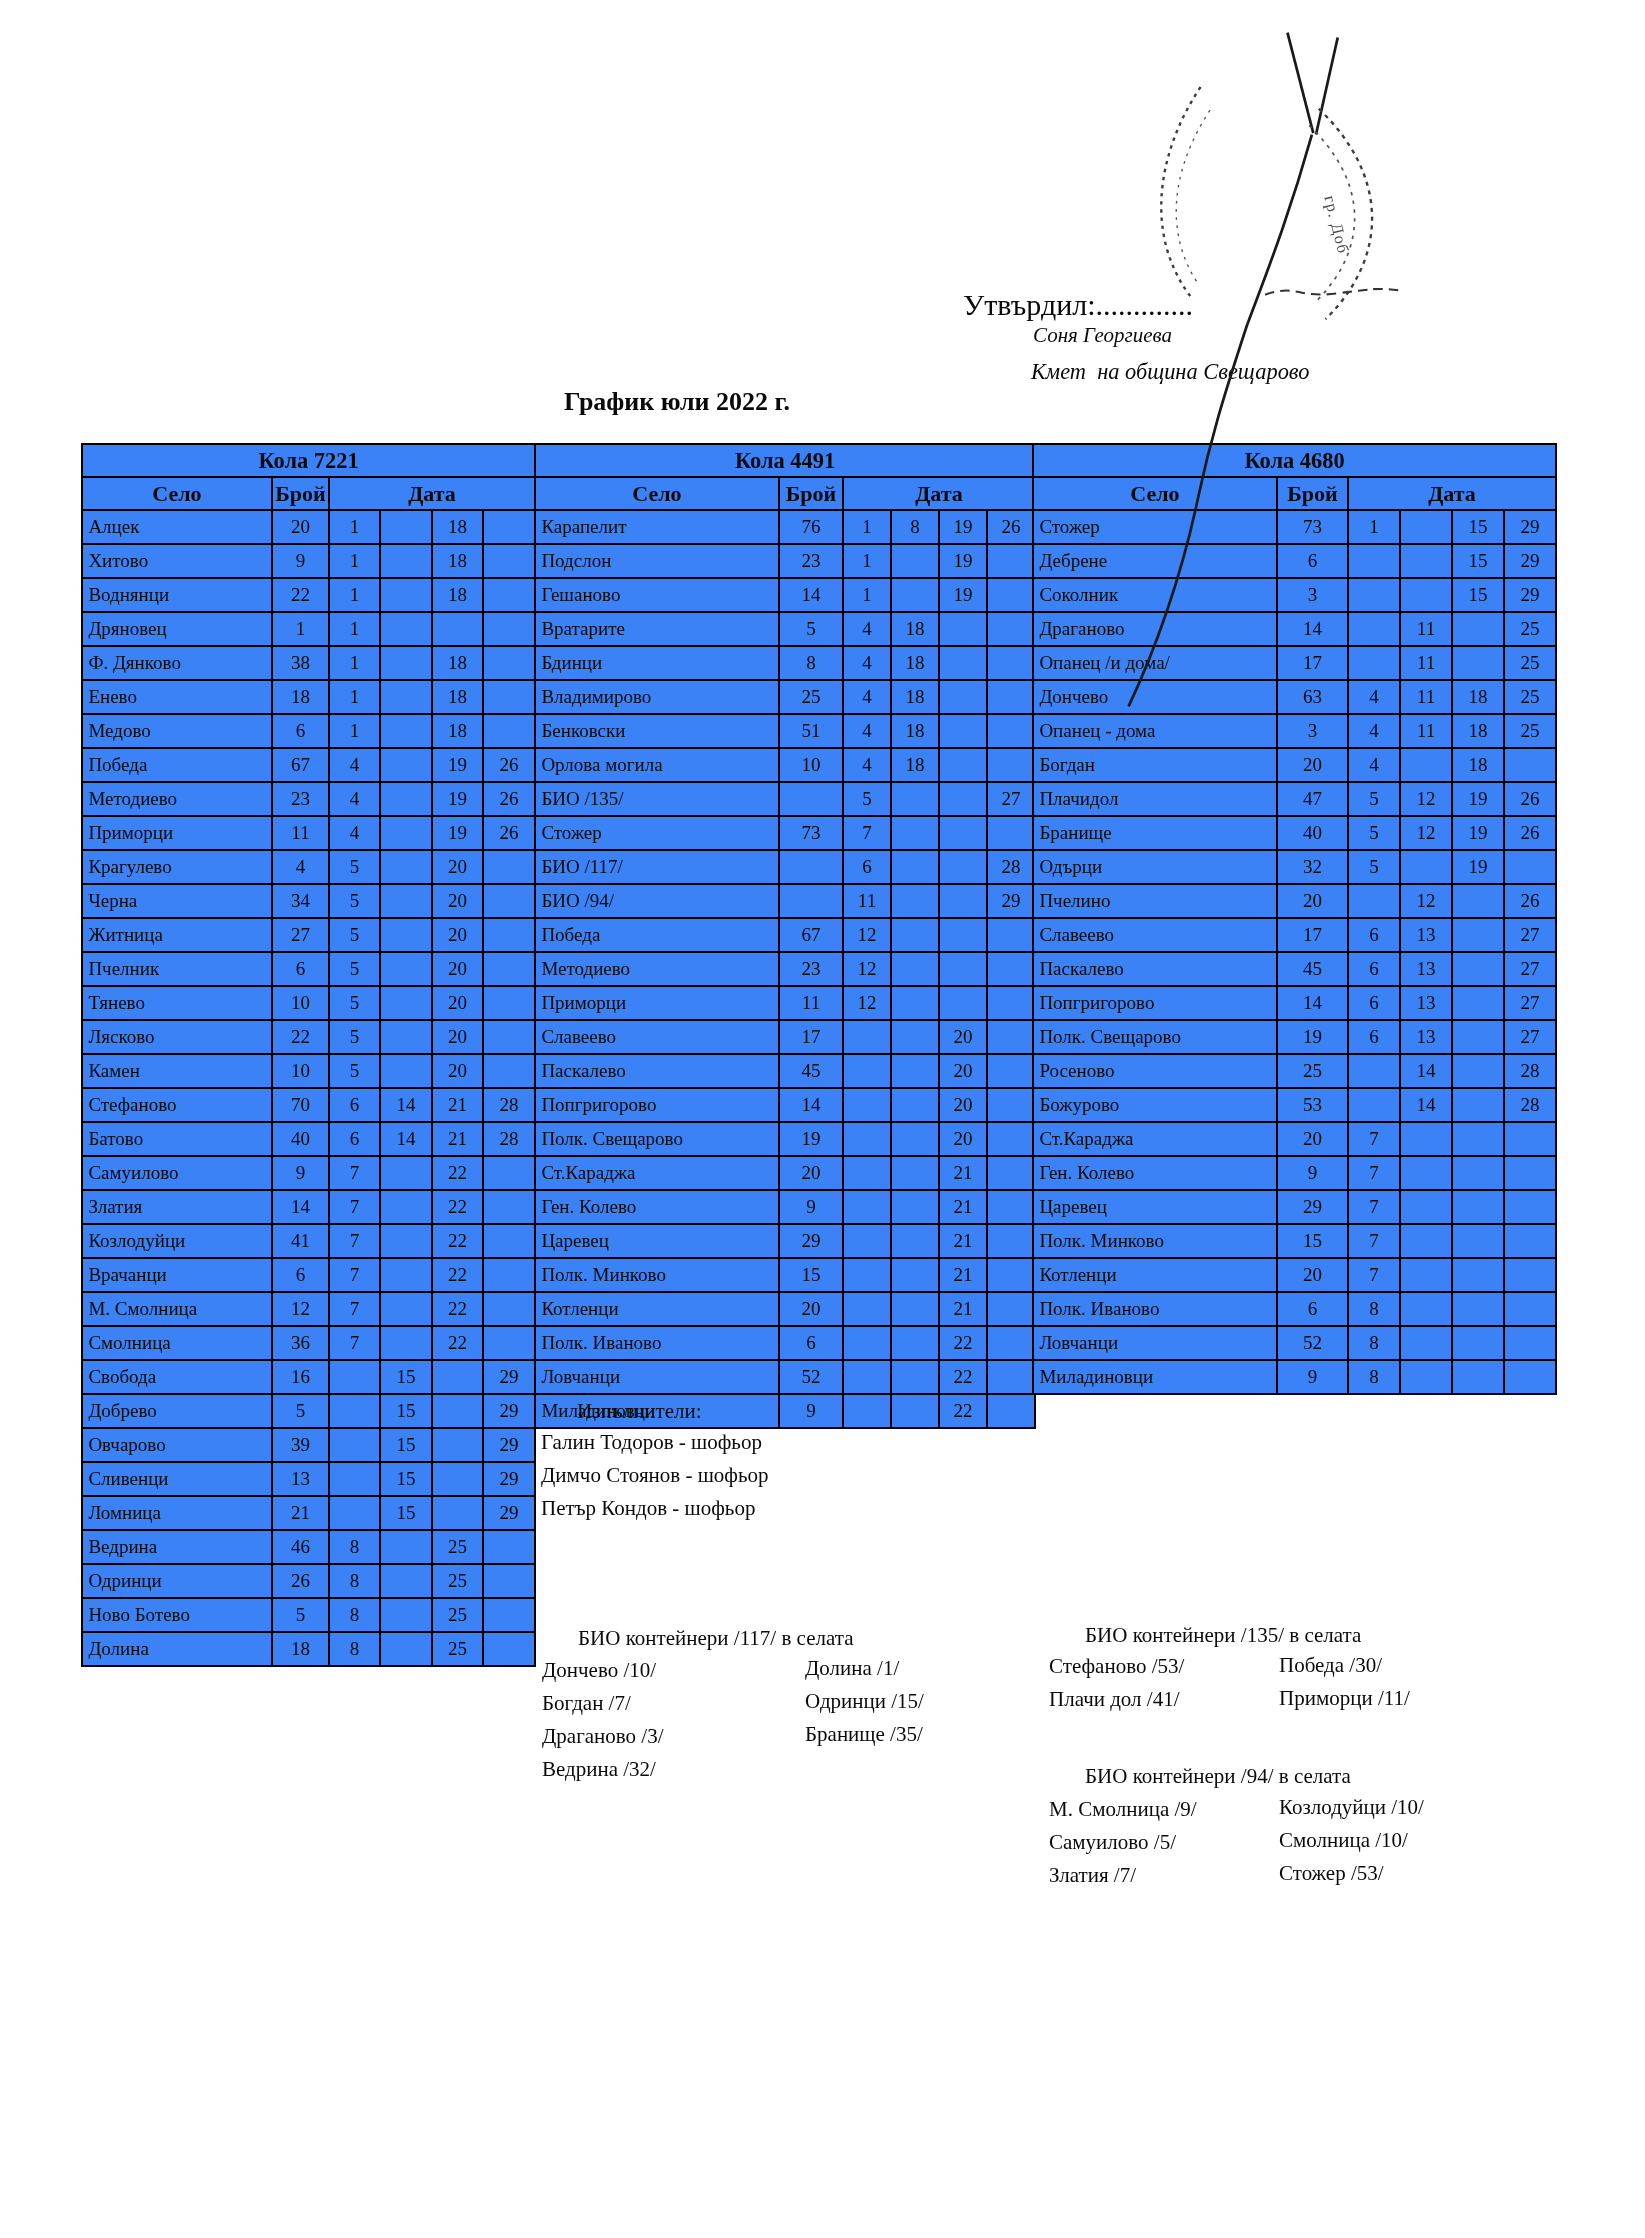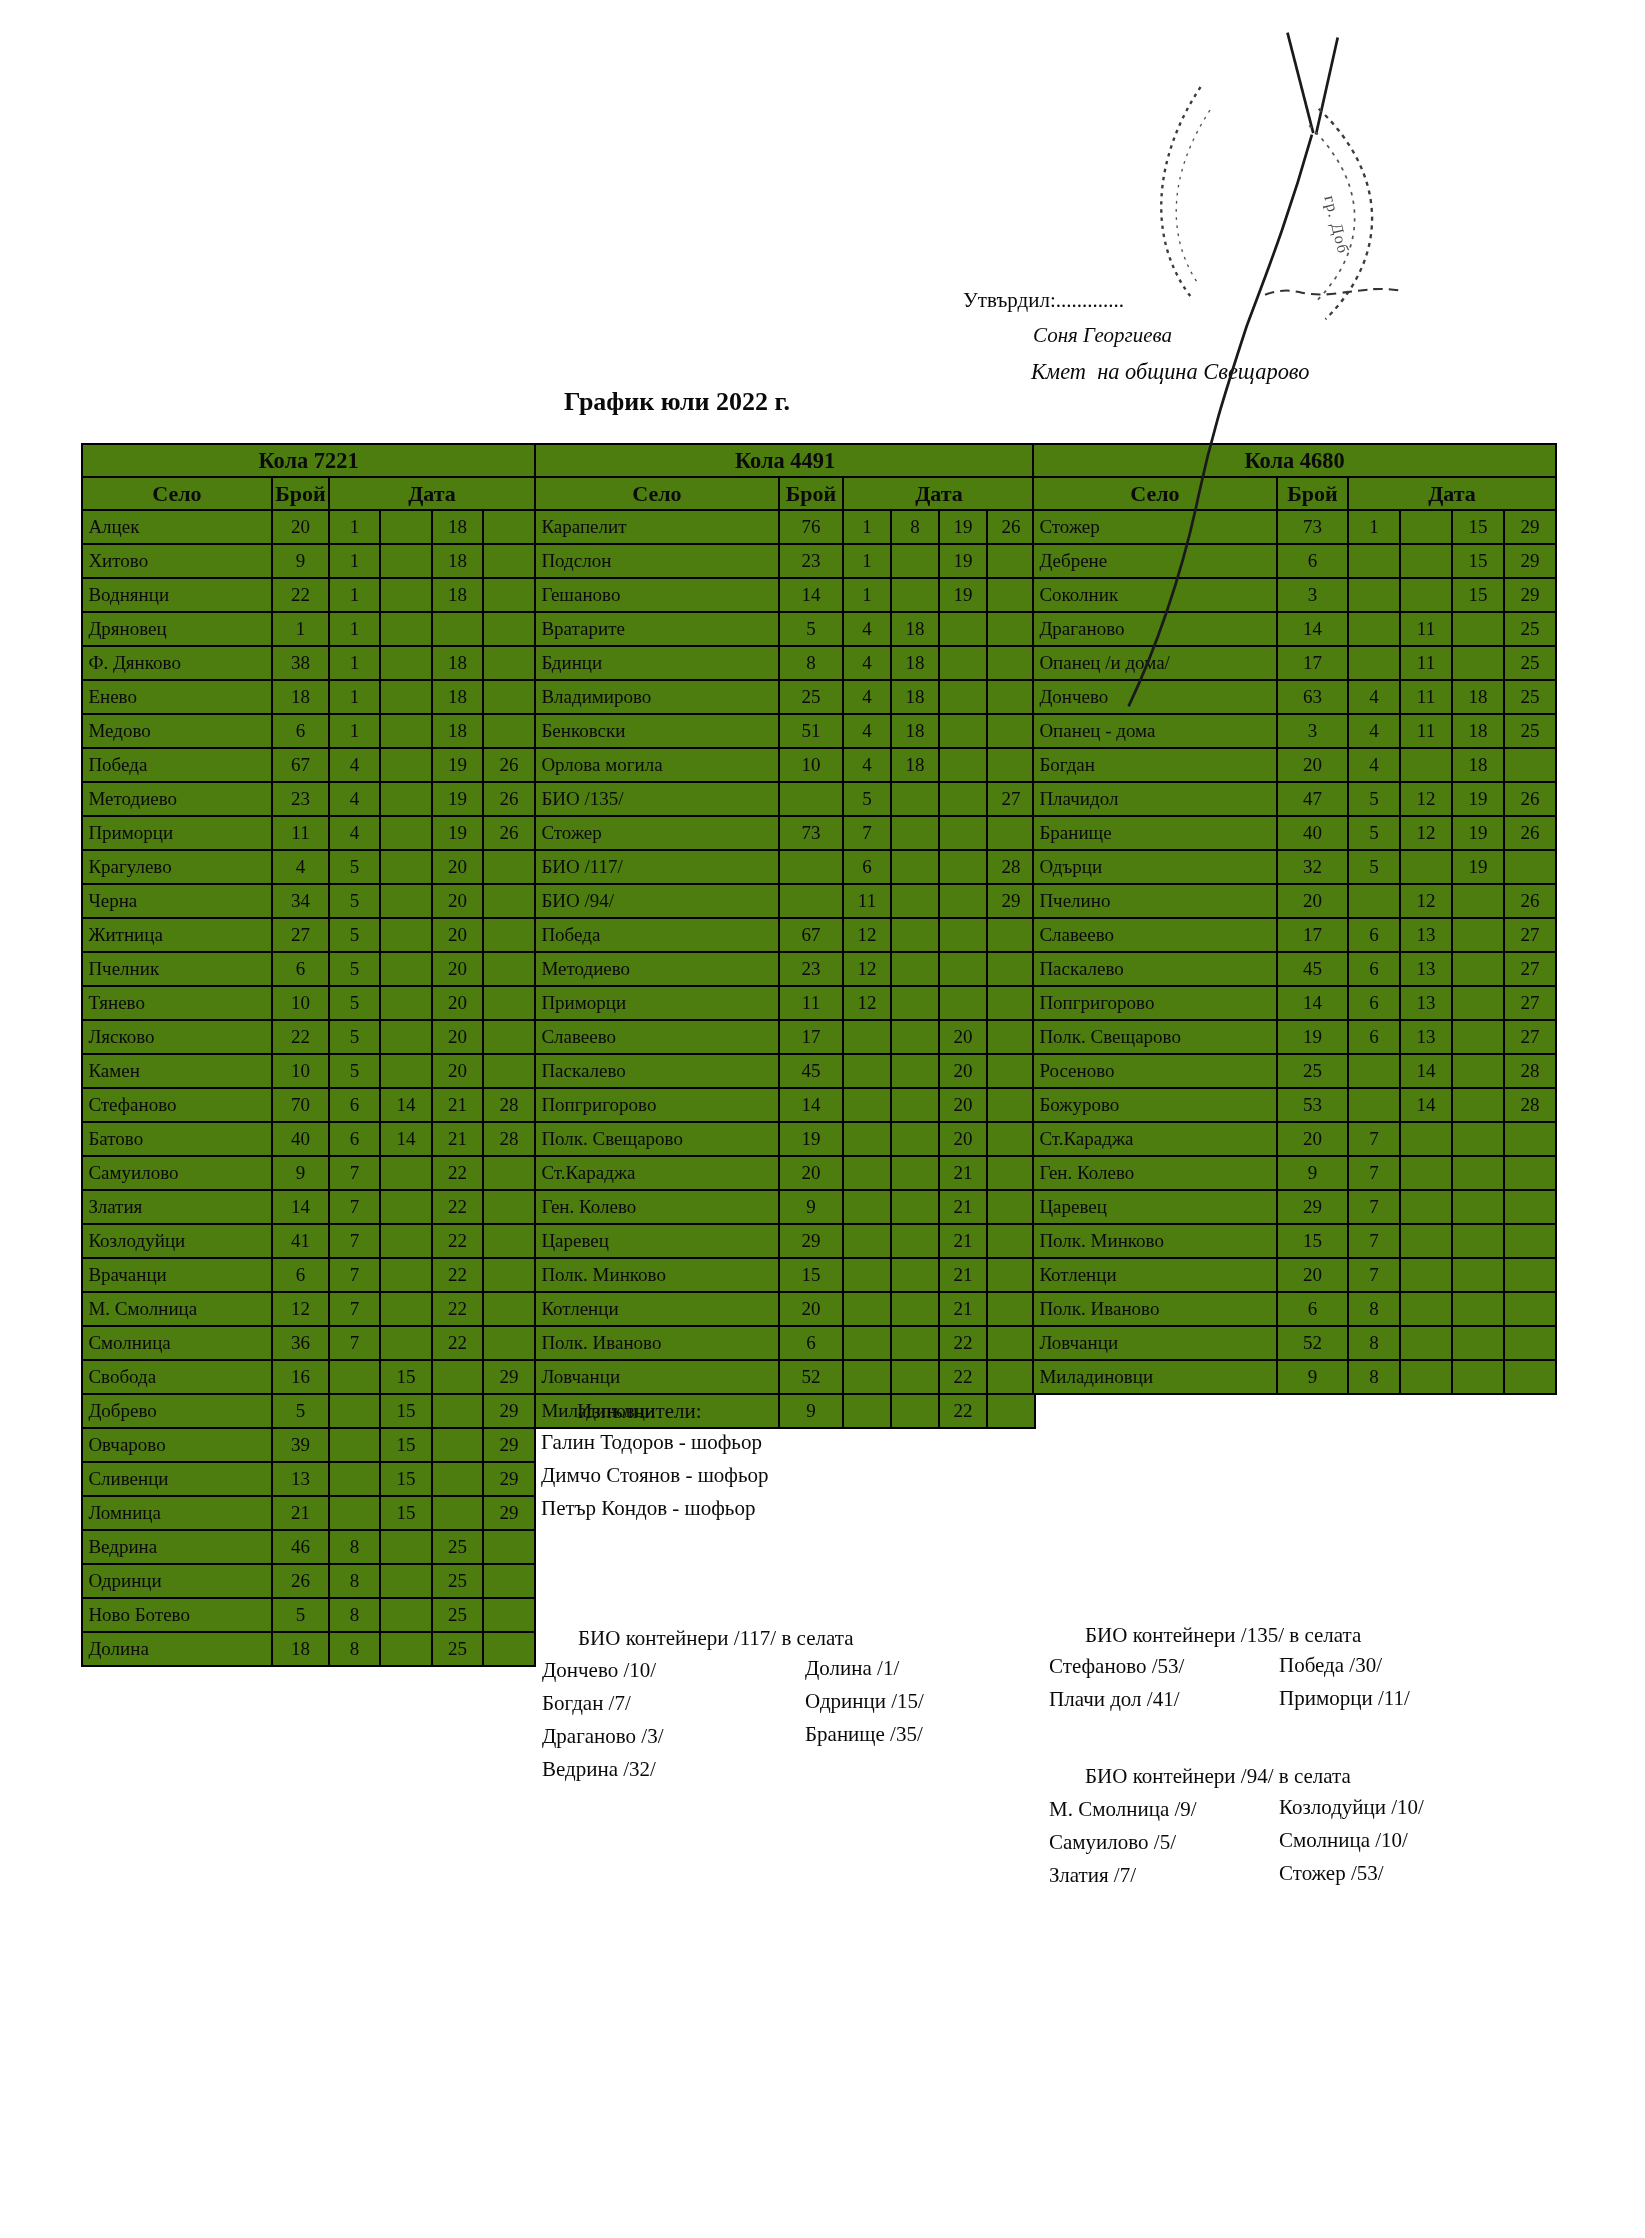--- a/index.html
+++ b/index.html
@@ -1,25 +1,25 @@
 <!DOCTYPE html>
 <html style="font-size:11px"><head>
 <meta charset="utf-8">
 <style>
   html,body{margin:0;padding:0;background:#e8e8e8;}
   #page{position:relative;width:1646px;height:2239px;background:#ffffff;
         font-family:"Liberation Serif","DejaVu Serif",serif;color:#0a0a0a;overflow:hidden;}
   .abs{position:absolute;}
   .pre{white-space:pre;}
-  .approval-label{font-size:21px;}
+  .approval-label{font-size:30px;}
   .approval-name{font-size:21px;font-style:italic;}
   .approval-role{font-size:22.4px;font-style:italic;}
   .doc-title{font-size:26px;font-weight:bold;}
 
-  table.t{position:absolute;top:443px;border-collapse:collapse;table-layout:fixed;background:#4d7c0f;}
+  table.t{position:absolute;top:443px;border-collapse:collapse;table-layout:fixed;background:#3b82f6;}
   table.t, table.t th, table.t td{border:2px solid #000;}
   table.t{border-width:2.7px;}
   th.car{font-size:22.4px;font-weight:bold;height:31px;text-align:center;padding:0;}
   th.h{font-size:22px;font-weight:bold;height:31px;text-align:center;padding:0;}
   table.t td{height:32px;font-size:19px;padding:0;vertical-align:middle;overflow:hidden;white-space:nowrap;}
   table.t td.name{text-align:left;padding-left:5.4px;}
   table.t td.num{text-align:center;}
 
   .sec-heading{font-size:21px;margin-left:36px;}
   .list .line{height:33px;line-height:33px;font-size:21px;white-space:nowrap;}

